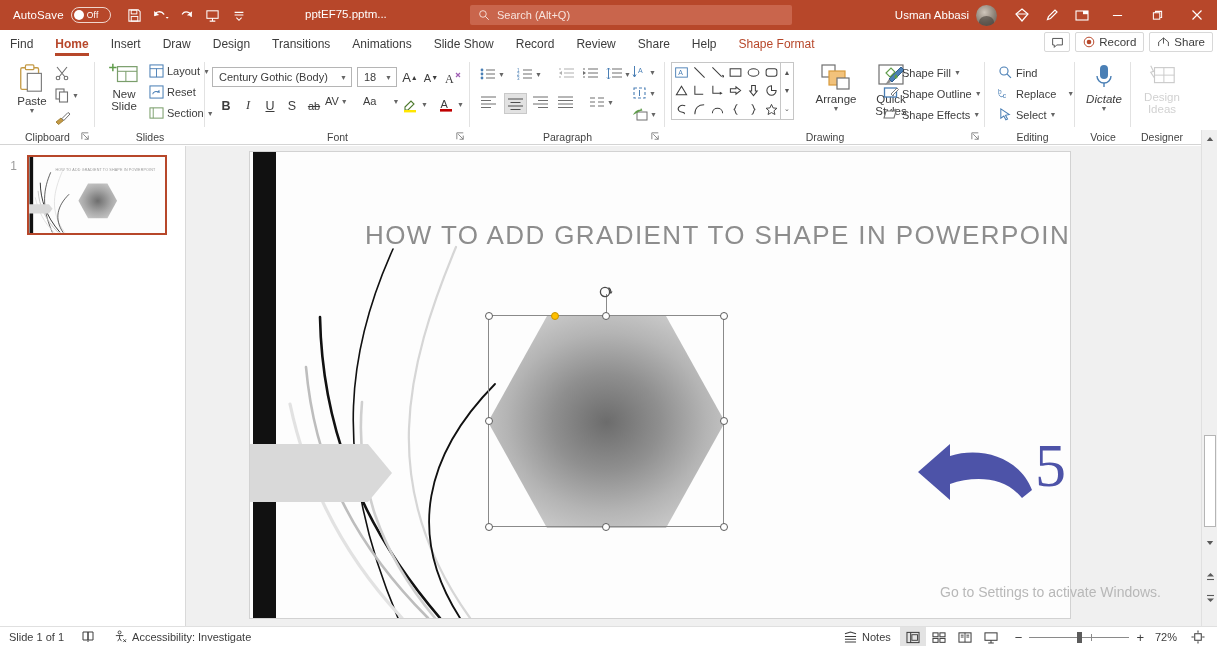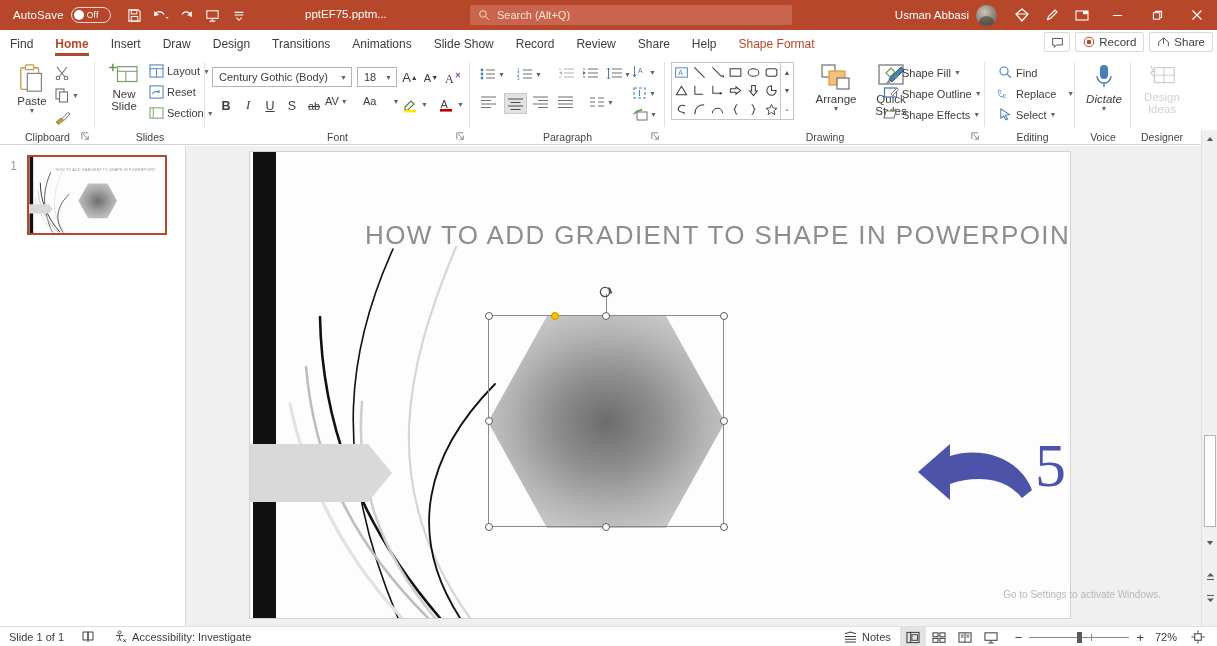--- a/index.html
+++ b/index.html
@@ -186,21 +186,21 @@
   .zs-track { width: 100px; height: 1px; background: #8a8a8a; position: relative; }
   .zs-mid { position: absolute; left: 62px; top: -3px; width: 1px; height: 7px; background: #8a8a8a; }
   .zs-knob { position: absolute; left: 48px; top: -5px; width: 5px; height: 11px; background: #5c5c5c; }
 
   
   .watermark {
     position: absolute; right: 42px; bottom: 26px; text-align: left; color: #b6b6b6;
     pointer-events: none;
   }
   .wm1 { font-size: 19px; color: #b8b8b8; }
-  .wm2 { font-size: 10px; color: #b8b8b8; margin-top: 2px; }
+  .wm2 { font-size: 14px; color: #b8b8b8; margin-top: 2px; }
 
   
   .annot-arrow { position: absolute; left: 730px; top: 296px; }
   .annot-five {
     position: absolute; left: 849px; top: 288px; font-size: 62px;
     font-family: "Liberation Serif", serif; color: #4d53a8; line-height: 1;
   }
 </style>
 </head>
 <body>

